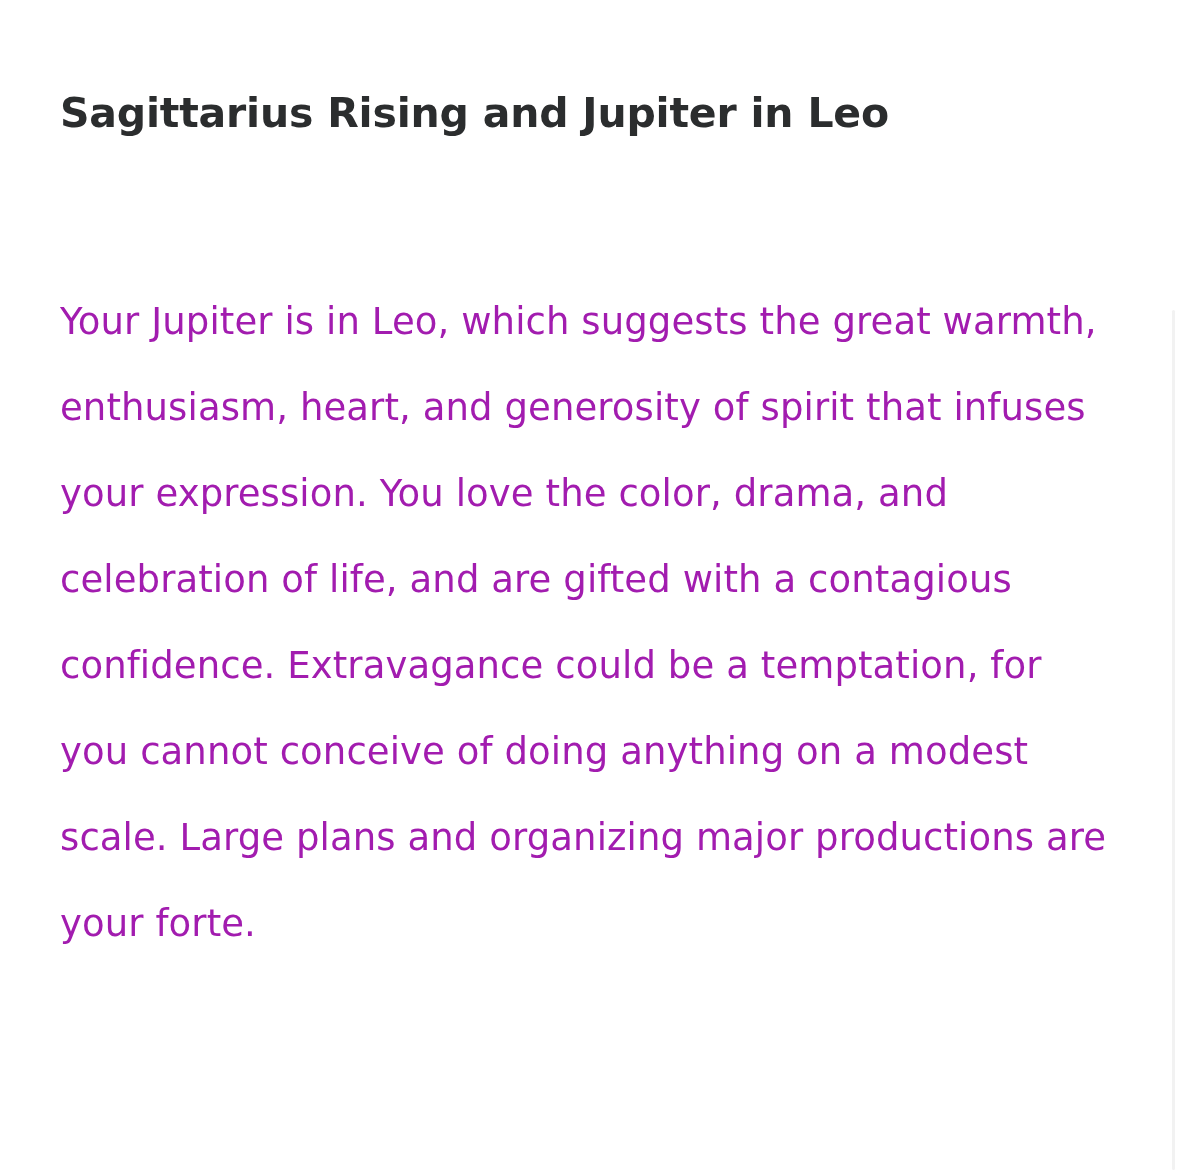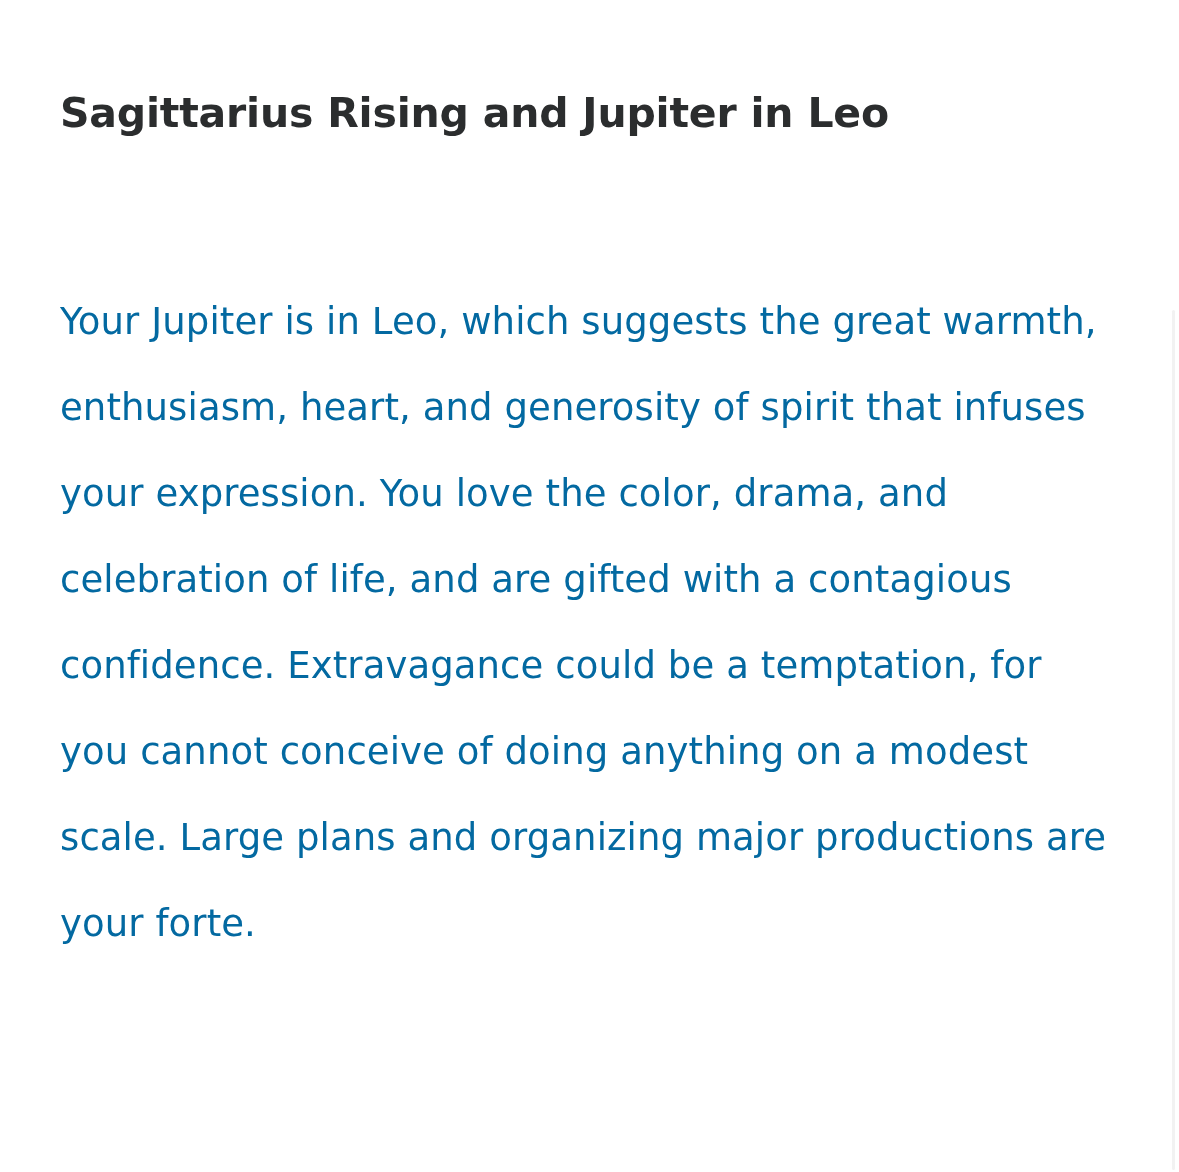--- a/index.html
+++ b/index.html
@@ -37,21 +37,21 @@
     font-weight: bold;
     letter-spacing: -0.2px;
     color: #2b2d2e;
   }
   .article-body {
     margin: 0;
     padding-top: 140px;
     font-size: 37px;
     line-height: 86px;
     font-weight: normal;
-    color: #0369a1;
+    color: #a21caf;
     letter-spacing: 0.1px;
     max-width: 1070px;
   }
   
   .scroll-hint {
     position: absolute;
     right: 4px;
     top: 310px;
     width: 3px;
     height: 860px;

